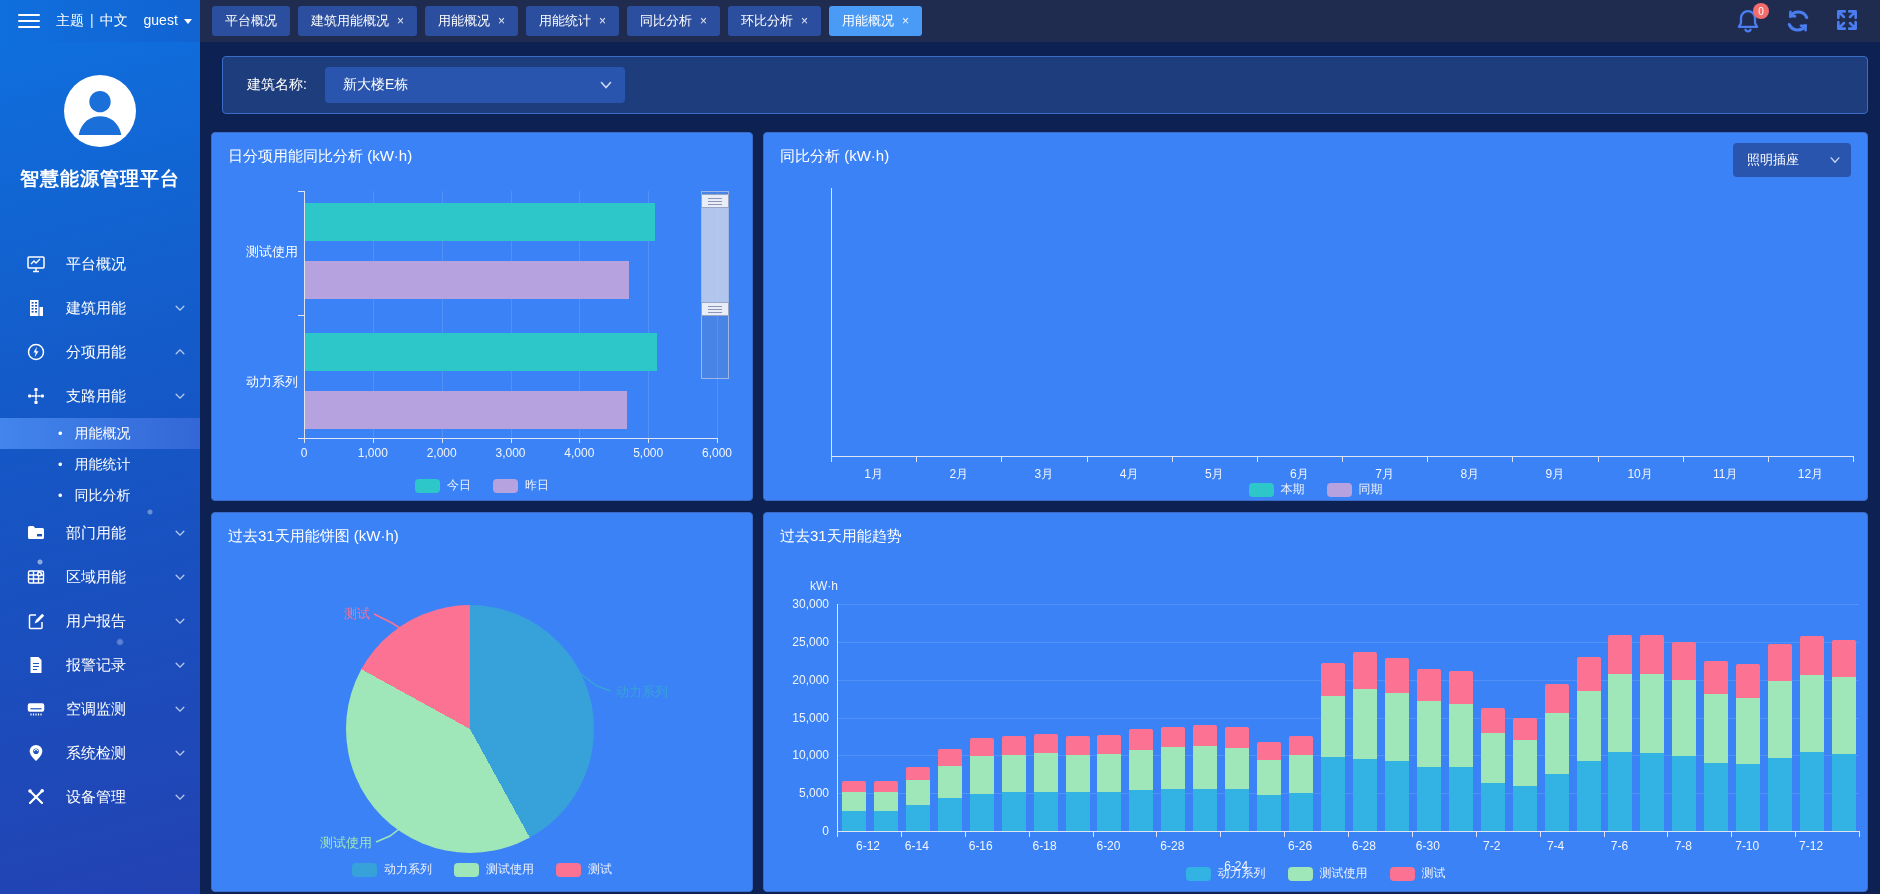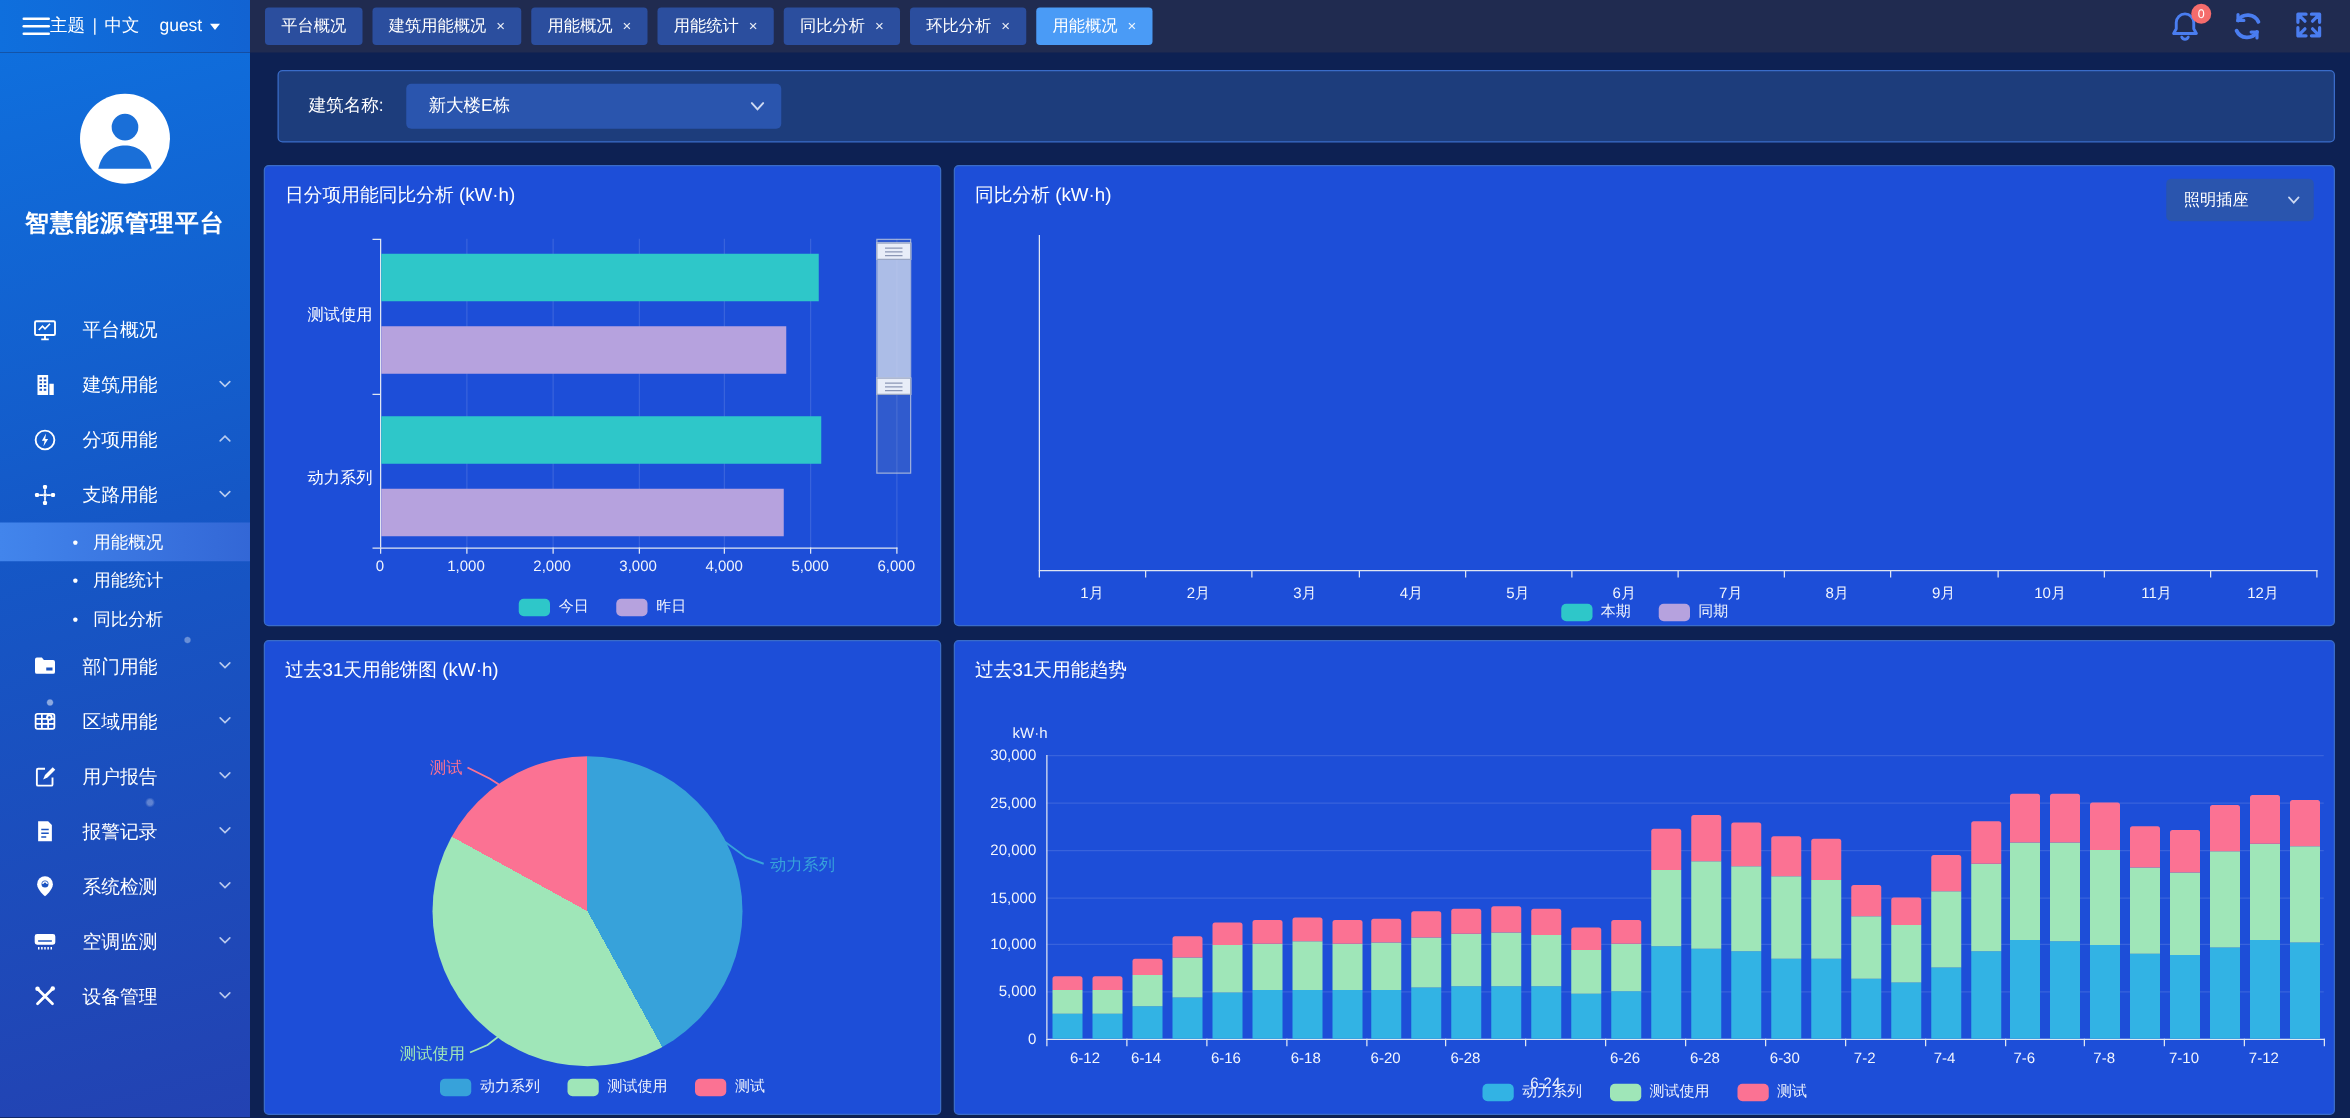--- a/index.html
+++ b/index.html
@@ -6,21 +6,21 @@
   html,body { width:1880px; height:894px; overflow:hidden; background:#0d2153;
     font-family:"Liberation Sans","DejaVu Sans",sans-serif; }
   #app { position:relative; width:1880px; height:894px; }
 
   
   #topbar { position:absolute; left:0; top:0; width:1880px; height:42px; background:#202b50; z-index:5; }
   #topbar-left { position:absolute; left:0; top:0; width:200px; height:42px;
     background:linear-gradient(90deg,#0f6fdd,#1263d2); display:flex; align-items:center; color:#fff; }
   .hamburger { width:22px; height:14px; margin-left:18px; display:flex; flex-direction:column; justify-content:space-between; cursor:pointer; }
   .hamburger span { display:block; height:2px; background:#fff; border-radius:1px; }
-  #topbar-left .tl-text { font-size:14px; white-space:nowrap; }
+  #topbar-left .tl-text { margin-left:16px; font-size:14px; white-space:nowrap; }
   #topbar-left .sep { margin:0 6px; opacity:.9; }
   .caret-down { display:inline-block; width:0; height:0; border-left:4px solid transparent; border-right:4px solid transparent; border-top:5px solid #fff; margin-left:6px; vertical-align:middle; }
   #tabs { position:absolute; left:212px; top:0; height:42px; display:flex; align-items:center; gap:8px; }
   .tab { height:30px; padding:0 13px; border-radius:3px; background:#2b4e9e; color:#fff; font-size:13px;
     display:flex; align-items:center; gap:8px; cursor:pointer; white-space:nowrap; }
   .tab.active { background:#4a9bf6; }
   .tab .close { font-size:12px; opacity:.9; }
   #topbar-icons { position:absolute; right:18px; top:0; height:42px; display:flex; align-items:center; gap:22px; }
   .tb-icon { position:relative; width:28px; height:28px; cursor:pointer; }
   .badge { position:absolute; top:-4px; right:-7px; min-width:16px; height:16px; border-radius:8px; background:#f56c6c;
@@ -48,21 +48,21 @@
   
   #content { position:absolute; left:200px; top:42px; width:1680px; height:852px; background:#0d2153; }
   #filter-bar { position:absolute; left:22px; top:14px; width:1646px; height:58px; background:#1d3d7c;
     border:1px solid #3a6cc8; border-radius:4px; display:flex; align-items:center; }
   #filter-bar .f-label { color:#fff; font-size:14px; margin-left:24px; }
   #building-select { position:relative; margin-left:18px; width:300px; height:36px; background:#2a55ae; border-radius:4px;
     display:flex; align-items:center; color:#fff; font-size:14px; cursor:pointer; }
   #building-select .sel-text { margin-left:18px; flex:1; }
   #building-select svg { margin-right:12px; }
 
-  .panel { position:absolute; background:#1d4ed8; border:1px solid #3a6cc8; border-radius:4px; }
+  .panel { position:absolute; background:#3b82f6; border:1px solid #3a6cc8; border-radius:4px; }
   #panel-daily { left:11px; top:90px; width:542px; height:369px; }
   #panel-yoy   { left:563px; top:90px; width:1105px; height:369px; }
   #panel-pie   { left:11px; top:470px; width:542px; height:380px; }
   #panel-trend { left:563px; top:470px; width:1105px; height:380px; }
   .panel-title { position:absolute; left:16px; top:14px; color:#fff; font-size:15px; z-index:2; }
 
   .chart { position:absolute; left:0; top:0; right:0; bottom:0; }
   .axis-line { position:absolute; background:#dfe5f2; }
   .gridline-v { position:absolute; width:1px; background:rgba(255,255,255,.12); }
   .gridline-h { position:absolute; height:1px; background:rgba(255,255,255,.12); }
@@ -276,37 +276,37 @@
               <g stroke="#1b53c0" stroke-width="1.2">
                 <path d="M7 8.5h6M7 11.5h6M7 14.5h4"></path>
               </g>
             </svg></span>
           <span class="mi-label">报警记录</span>
           <span class="mi-chev"><svg width="12" height="12" viewBox="0 0 14 14" fill="none" stroke="#dfe8fa" stroke-width="1.5" stroke-linecap="round">
               <path d="M2.5 5 7 9.5 11.5 5"></path>
             </svg></span>
         </div>
         <div class="menu-item">
+          <span class="mi-icon"><svg viewBox="0 0 20 20" width="20" height="20" fill="none" stroke="#fff" stroke-width="1.5">
+              <rect x="2.5" y="5" width="15" height="7" rx="1.2" fill="#fff"></rect>
+              <path d="M4.5 9.8h11" stroke="#1b53c0" stroke-width="1.2"></path>
+              <path d="M5 14.5v2M7.5 14.5v2M10 14.5v2M12.5 14.5v2M15 14.5v2" stroke-width="1.2"></path>
+            </svg></span>
+          <span class="mi-label">空调监测</span>
+          <span class="mi-chev"><svg width="12" height="12" viewBox="0 0 14 14" fill="none" stroke="#dfe8fa" stroke-width="1.5" stroke-linecap="round">
+              <path d="M2.5 5 7 9.5 11.5 5"></path>
+            </svg></span>
+        </div>
+        <div class="menu-item">
           <span class="mi-icon"><svg viewBox="0 0 20 20" width="20" height="20" fill="#fff">
               <path d="M10 2a6.3 6.3 0 0 1 6.3 6.3c0 4.5-6.3 9.7-6.3 9.7s-6.3-5.2-6.3-9.7A6.3 6.3 0 0 1 10 2z"></path>
               <circle cx="10" cy="8.2" r="2.8" fill="#1b53c0"></circle>
               <path d="M8.3 8.2a1.7 1.7 0 0 1 3.4 0" stroke="#fff" stroke-width="1" fill="none"></path>
             </svg></span>
           <span class="mi-label">系统检测</span>
-          <span class="mi-chev"><svg width="12" height="12" viewBox="0 0 14 14" fill="none" stroke="#dfe8fa" stroke-width="1.5" stroke-linecap="round">
-              <path d="M2.5 5 7 9.5 11.5 5"></path>
-            </svg></span>
-        </div>
-        <div class="menu-item">
-          <span class="mi-icon"><svg viewBox="0 0 20 20" width="20" height="20" fill="none" stroke="#fff" stroke-width="1.5">
-              <rect x="2.5" y="5" width="15" height="7" rx="1.2" fill="#fff"></rect>
-              <path d="M4.5 9.8h11" stroke="#1b53c0" stroke-width="1.2"></path>
-              <path d="M5 14.5v2M7.5 14.5v2M10 14.5v2M12.5 14.5v2M15 14.5v2" stroke-width="1.2"></path>
-            </svg></span>
-          <span class="mi-label">空调监测</span>
           <span class="mi-chev"><svg width="12" height="12" viewBox="0 0 14 14" fill="none" stroke="#dfe8fa" stroke-width="1.5" stroke-linecap="round">
               <path d="M2.5 5 7 9.5 11.5 5"></path>
             </svg></span>
         </div>
         <div class="menu-item">
           <span class="mi-icon"><svg viewBox="0 0 20 20" width="20" height="20" stroke="#fff" stroke-width="2.2" stroke-linecap="round">
               <path d="M4 4l12 12"></path>
               <path d="M16 4 4 16"></path>
               <circle cx="4" cy="4" r="1.8" fill="#fff" stroke="none"></circle>
               <circle cx="16.2" cy="3.8" r="1.8" fill="#fff" stroke="none"></circle>

